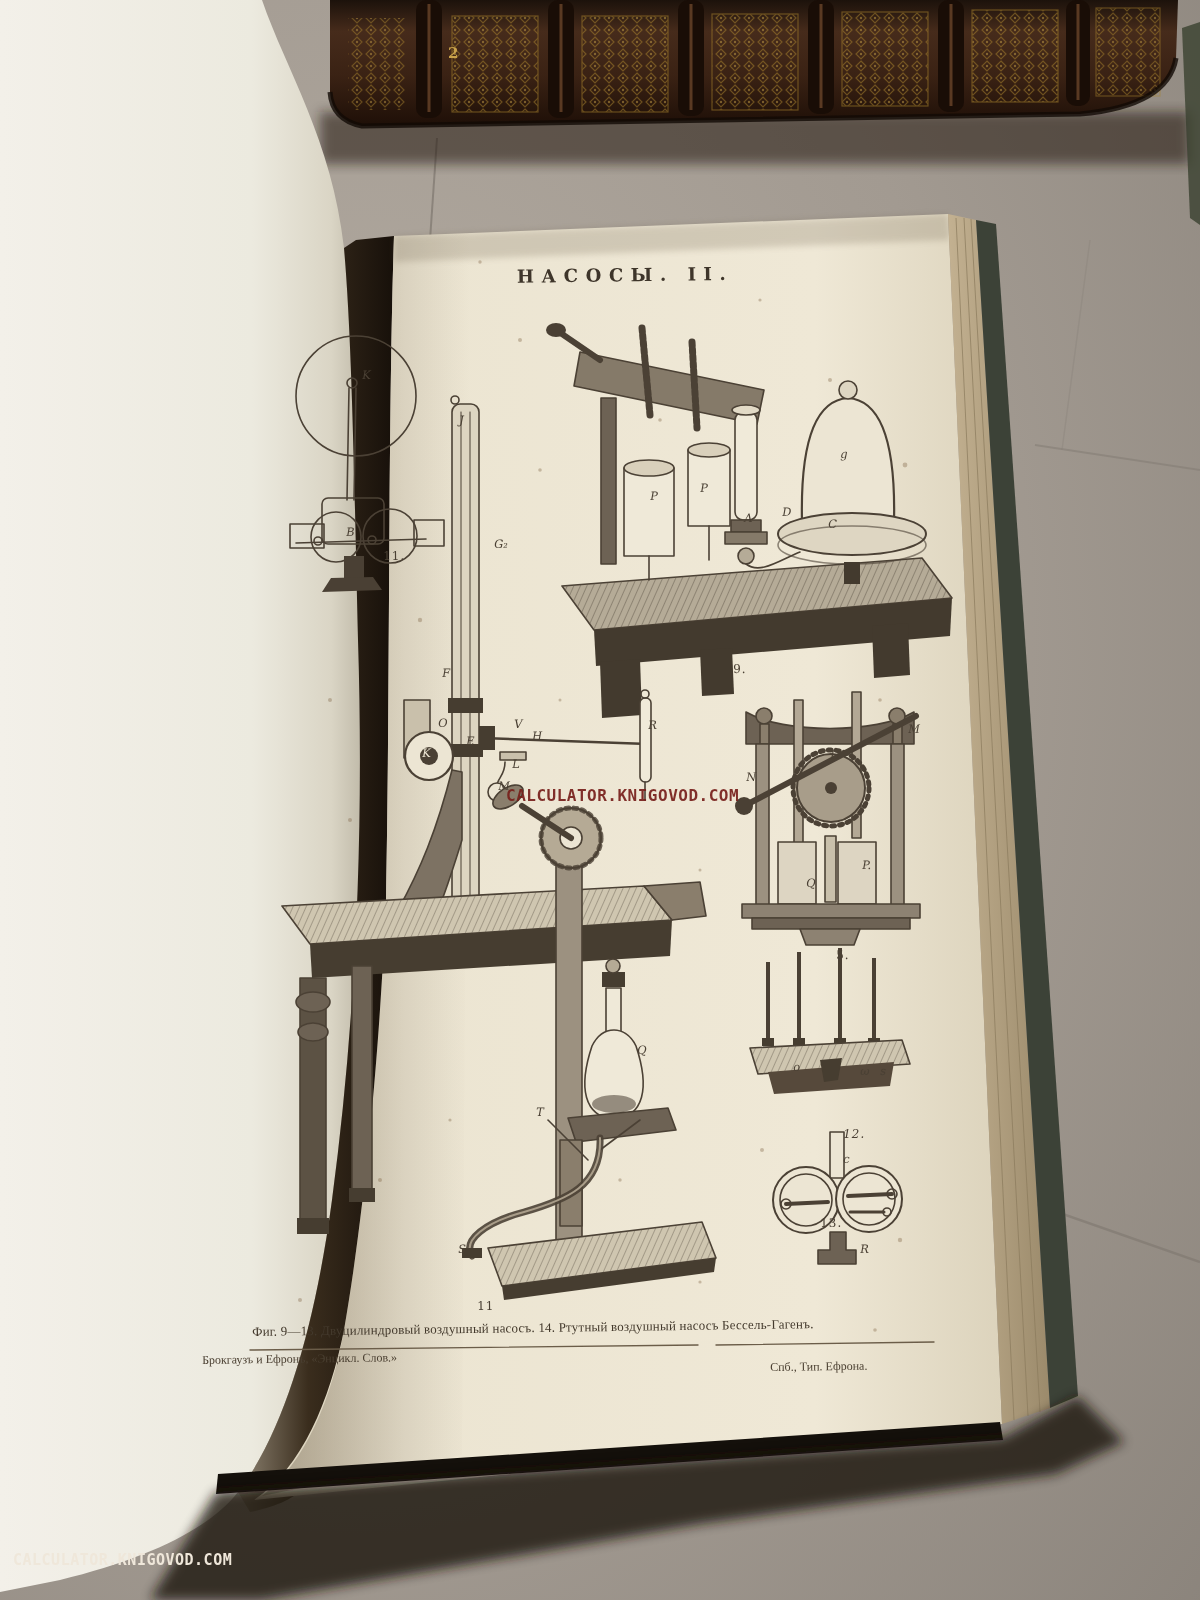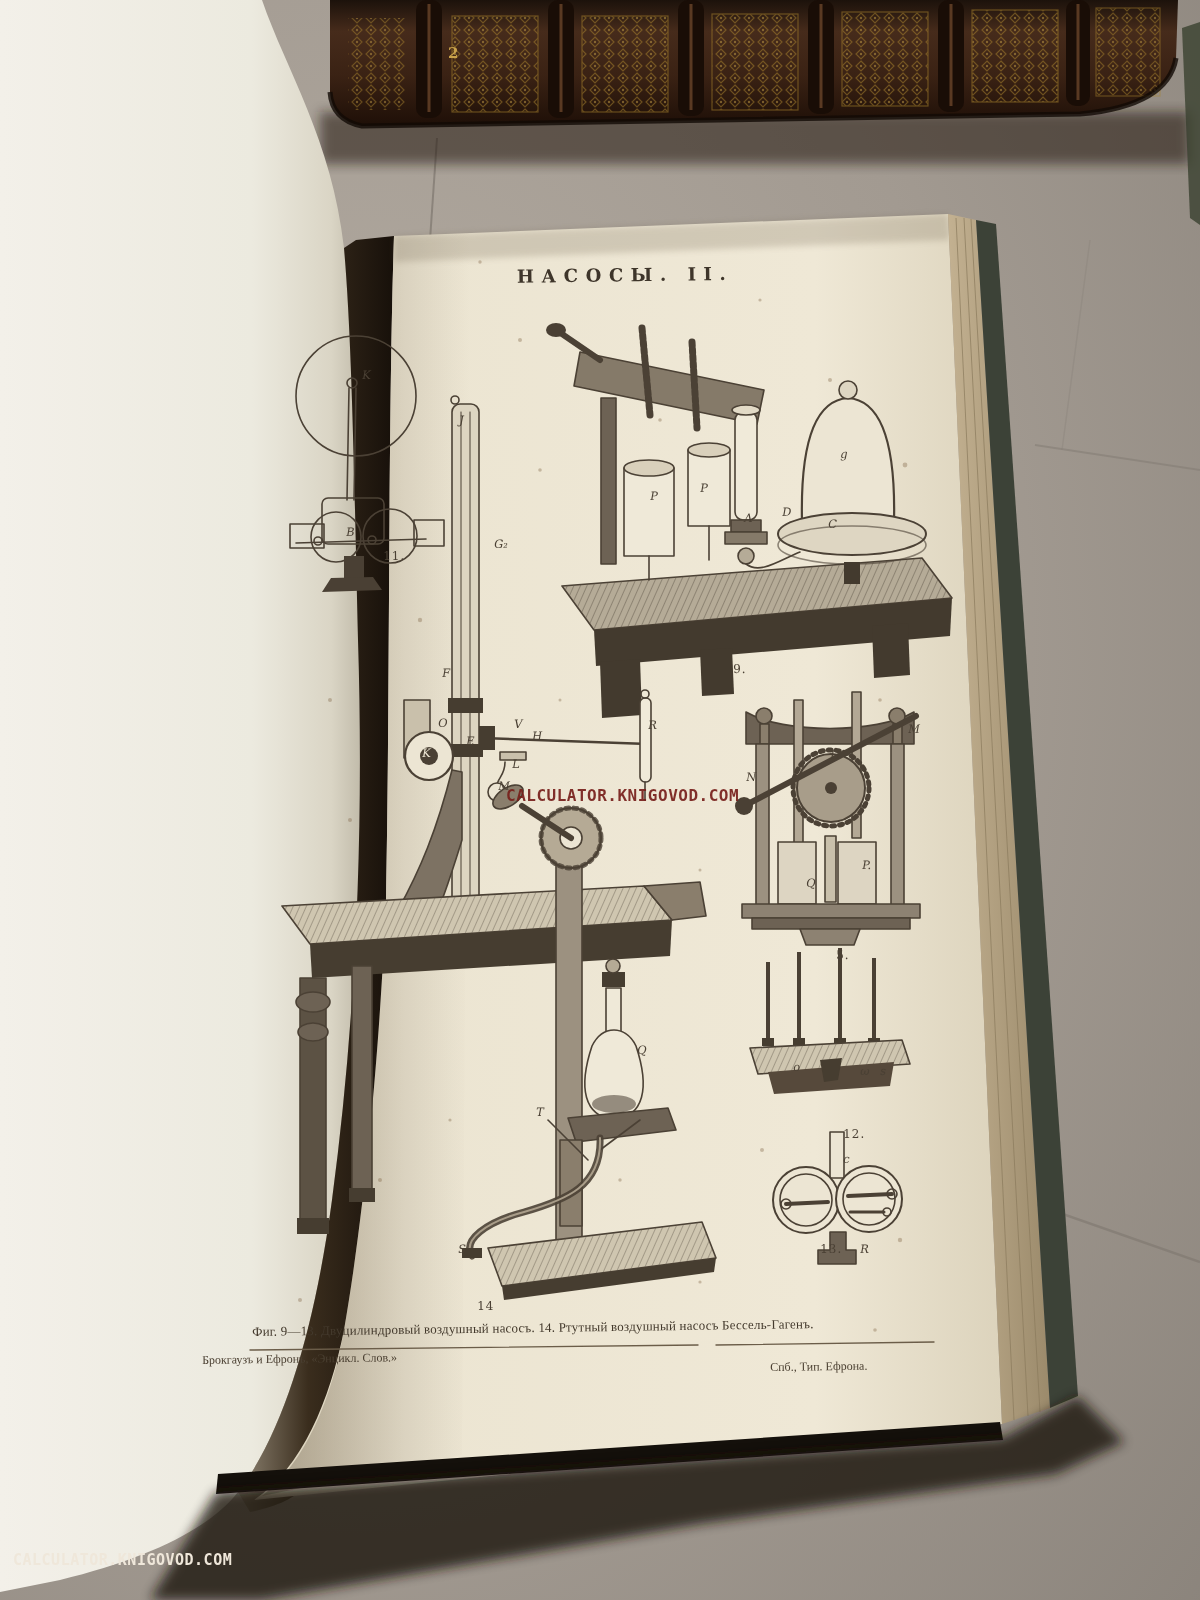--- a/index.html
+++ b/index.html
@@ -344,23 +344,23 @@
   <path d="M150,1600 L216,1492 L1003,1438 L1078,1396 L1124,1442 L1056,1474 L700,1524 L262,1600 Z" fill="#1c150f" opacity=".8" filter="url(#b6)"></path>
 </svg>
 
 <span class="abs spine-num" style="left:448px;top:44px;">2</span>
 
 <span class="abs title tilt" style="left:500px;top:266px;">НАСОСЫ. II.</span>
 
 <span class="abs num tilt" style="left:733px;top:662px;">9.</span>
 <span class="abs num tilt" style="left:836px;top:948px;">5.</span>
 <span class="abs num tilt" style="left:335px;top:549px;margin-left:48px;">11.</span>
-<span class="abs num tilt" style="left:843px;top:1127px;">12.</span>
-<span class="abs num tilt" style="left:820px;top:1242px;">13.</span>
-<span class="abs num tilt" style="left:477px;top:1299px;">14</span>
+<span class="abs num tilt" style="left:843px;top:1127px;font-style:italic;">12.</span>
+<span class="abs num tilt" style="left:820px;top:1216px;">13.</span>
+<span class="abs num tilt" style="left:477px;top:1299px;">11</span>
 
 <span class="abs lbl tilt" style="left:362px;top:368px;">K</span>
 <span class="abs lbl tilt" style="left:346px;top:525px;">B</span>
 
 <span class="abs lbl tilt" style="left:650px;top:489px;">P</span>
 <span class="abs lbl tilt" style="left:700px;top:481px;">P</span>
 <span class="abs lbl tilt" style="left:744px;top:511px;">A</span>
 <span class="abs lbl tilt" style="left:782px;top:505px;">D</span>
 <span class="abs lbl tilt" style="left:828px;top:517px;">C</span>
 <span class="abs lbl tilt" style="left:840px;top:447px;">g</span>

